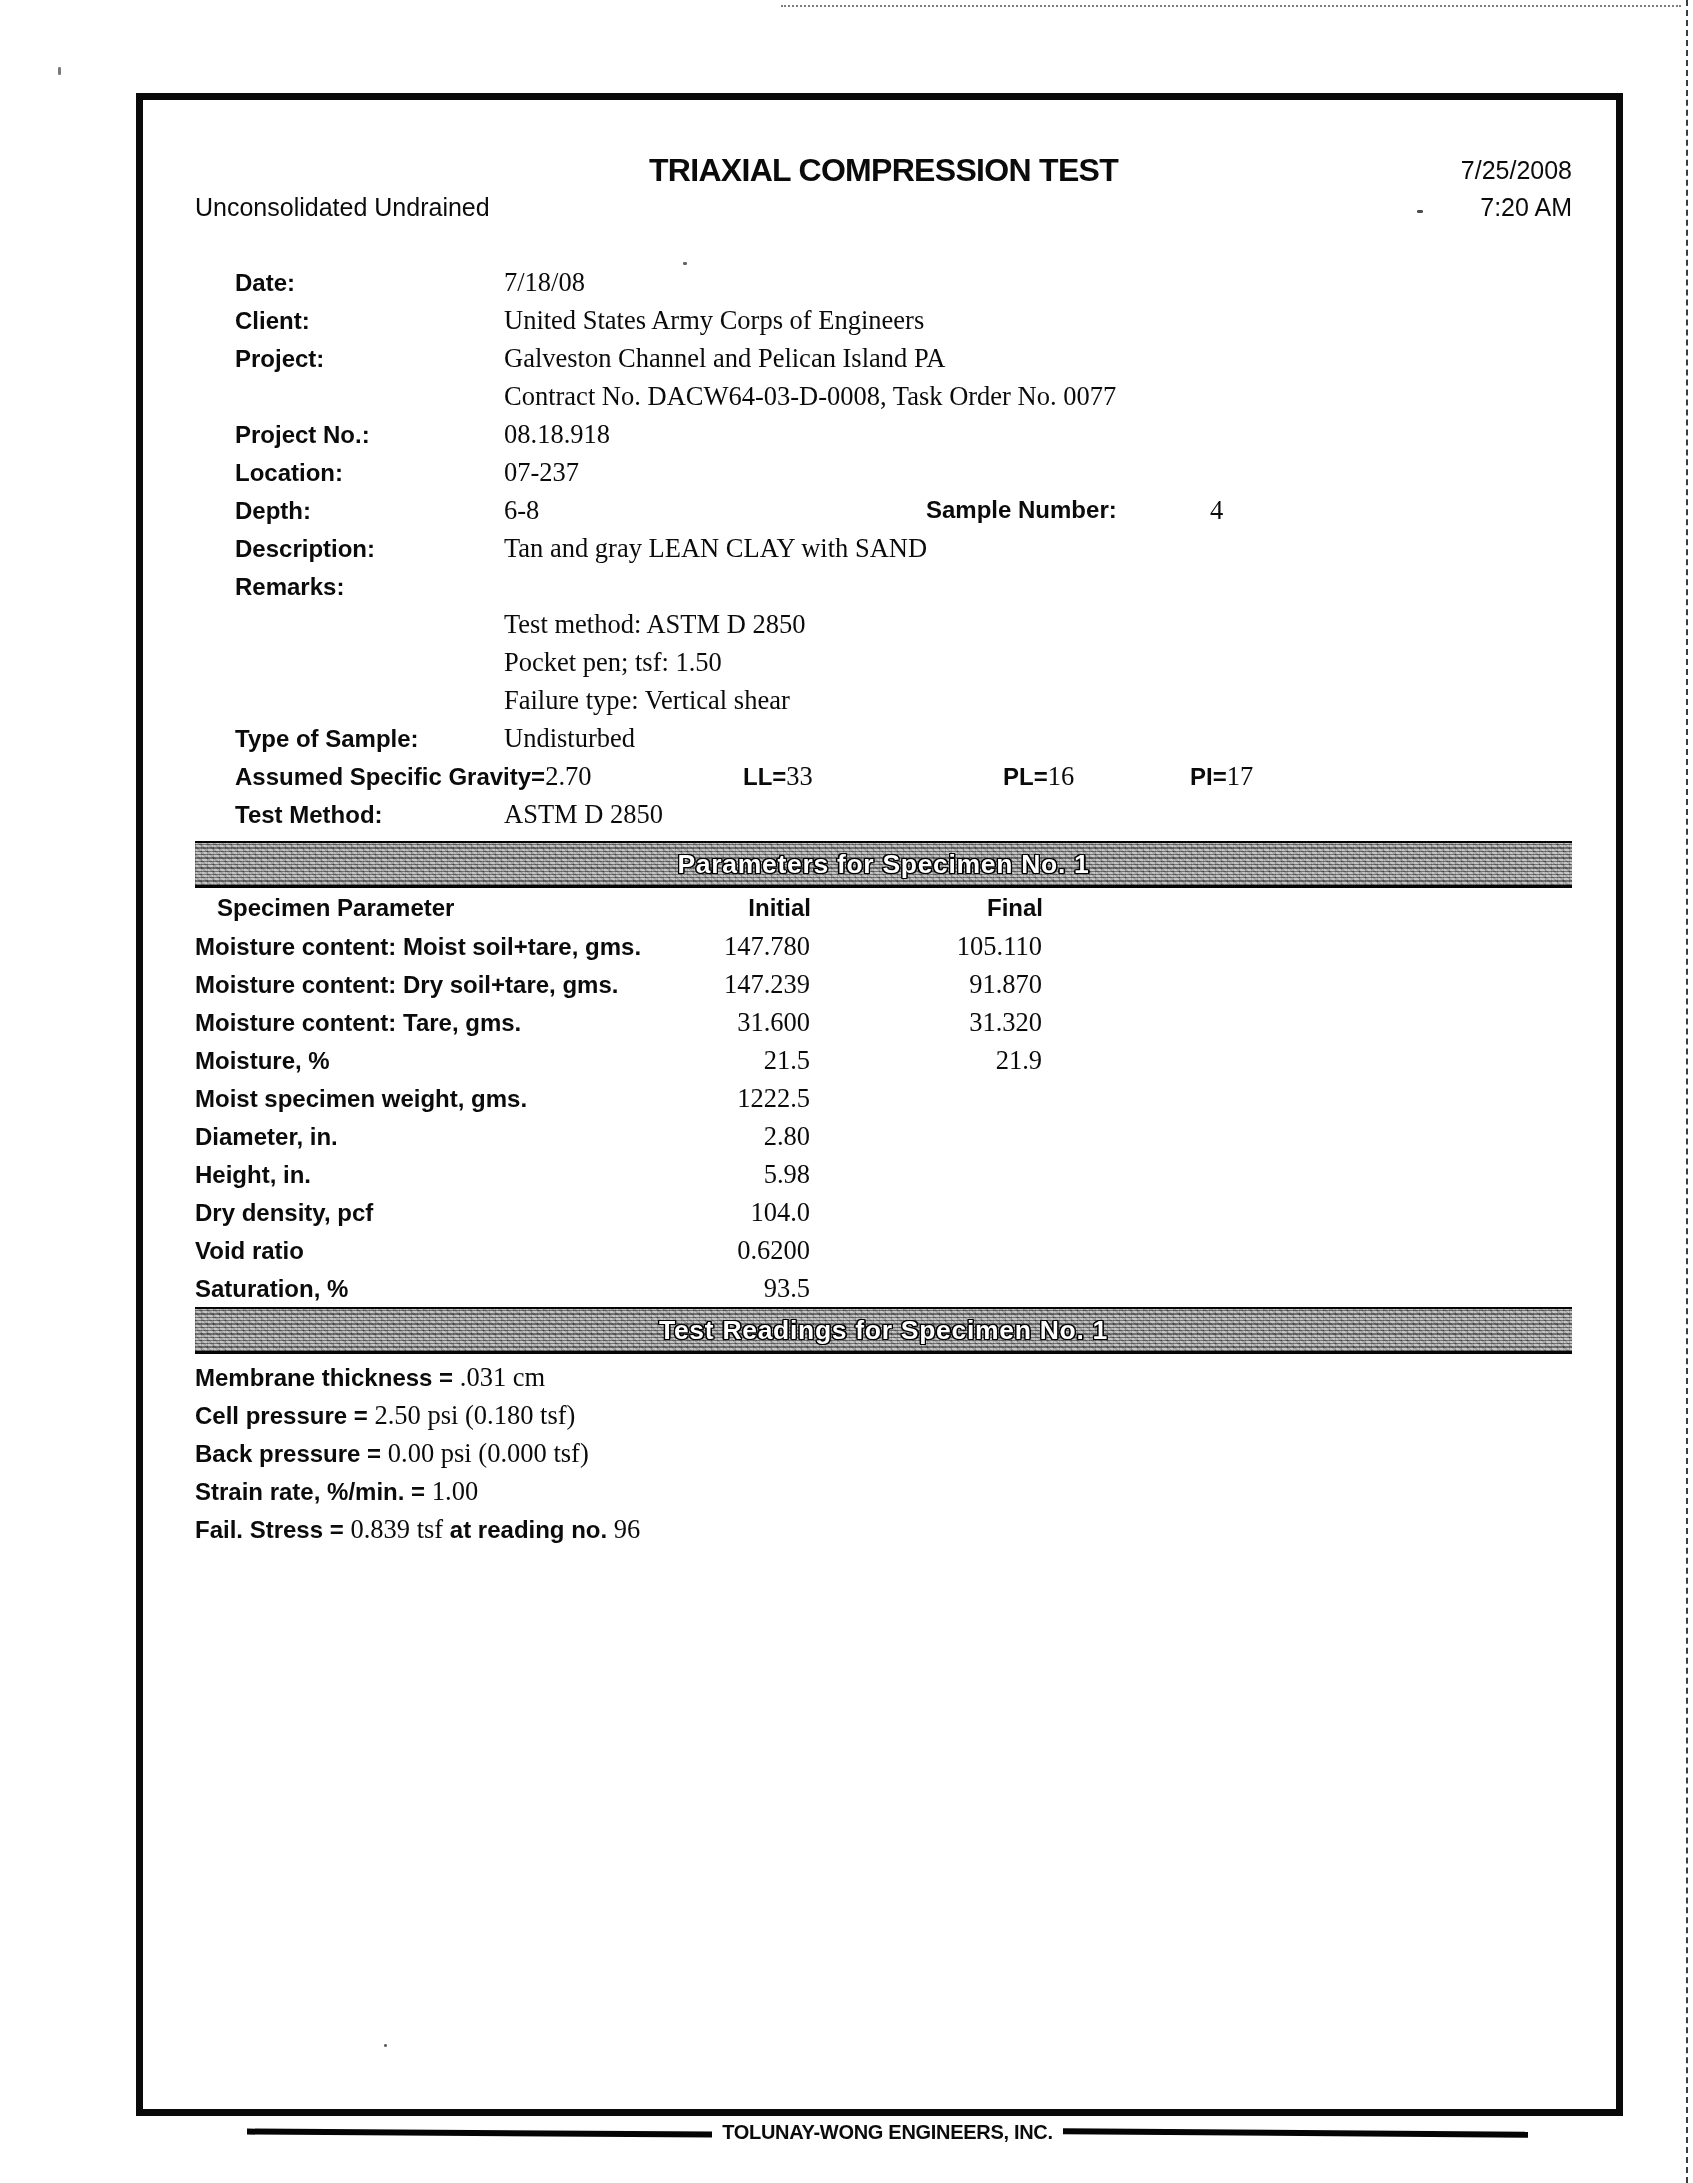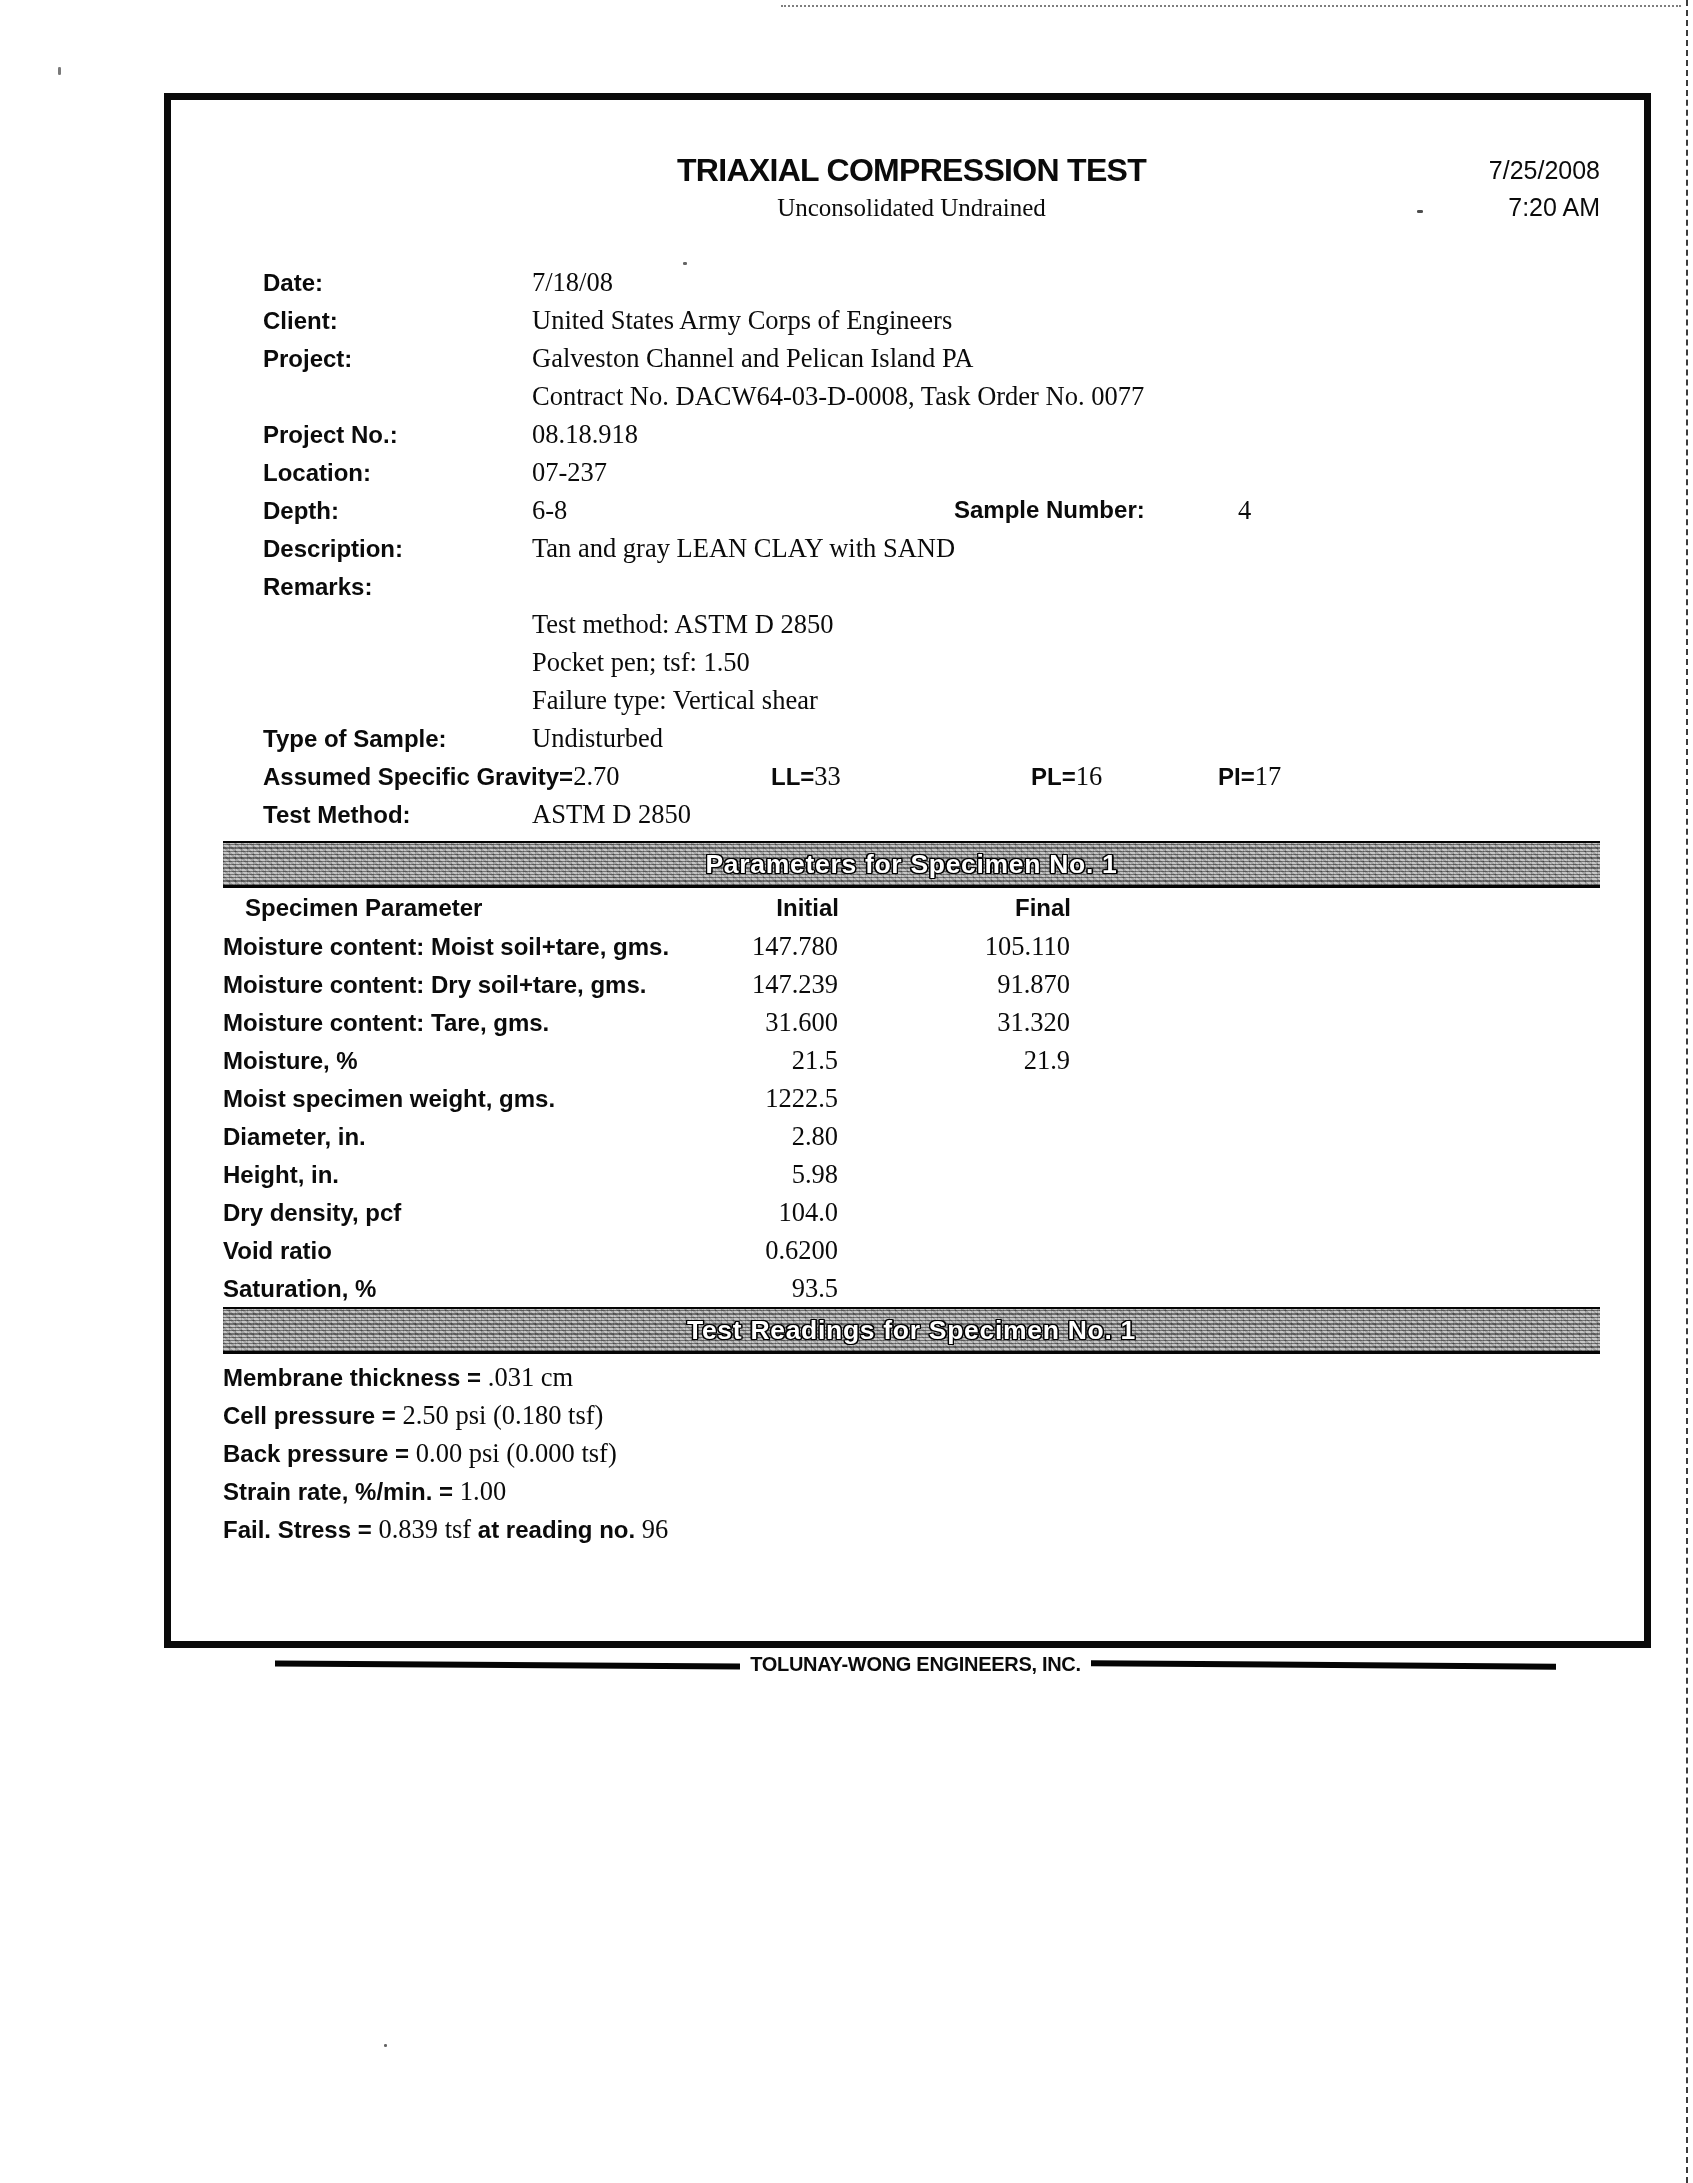--- a/index.html
+++ b/index.html
@@ -12,37 +12,37 @@
     color:#0b0b0b;
   }
   
   .top-dots{position:absolute;left:781px;top:5.3px;width:900px;height:0;
     border-top:2px dotted rgba(20,20,20,.55);}
   .edge-line{position:absolute;left:1686px;top:0;height:2183px;width:0;
     border-left:2.6px dashed rgba(10,10,10,.8);}
   .speck{position:absolute;background:#222;border-radius:1.3px;}
   
   #frame{
-    position:absolute;left:164px;top:93px;
-    width:1487px;height:1555px;
+    position:absolute;left:136px;top:93px;
+    width:1487px;height:2023px;
     border:7.3px solid #0a0a0a;
     box-sizing:border-box;
   }
   #content{
     position:relative;
     margin:0 44px 0 52px;
     height:100%;
   }
   
   .hdr{position:relative;margin-top:52px;height:74px;}
   .title{
     text-align:center;font-size:32px;font-weight:bold;line-height:37px;
     letter-spacing:-0.7px;
   }
-  .subtitle{text-align:center;font-size:25px;line-height:37px;font-family:Liberation Serif, serif;}
+  .subtitle{text-align:left;font-size:25px;line-height:37px;}
   .datetime{
     position:absolute;right:0;top:0;text-align:right;
     font-size:25px;line-height:37px;
   }
   
   .fields{margin-top:45px;}
   .f-row{position:relative;line-height:22px;height:38px;white-space:nowrap;margin-left:40px;}
   .f-label{display:inline-block;width:269px;font-weight:bold;font-size:24px;vertical-align:baseline;}
   .f-value{font-family:"Liberation Serif", serif;font-size:26.5px;vertical-align:baseline;}
   .f-extra-label{position:absolute;left:691px;font-weight:bold;font-size:24px;}

